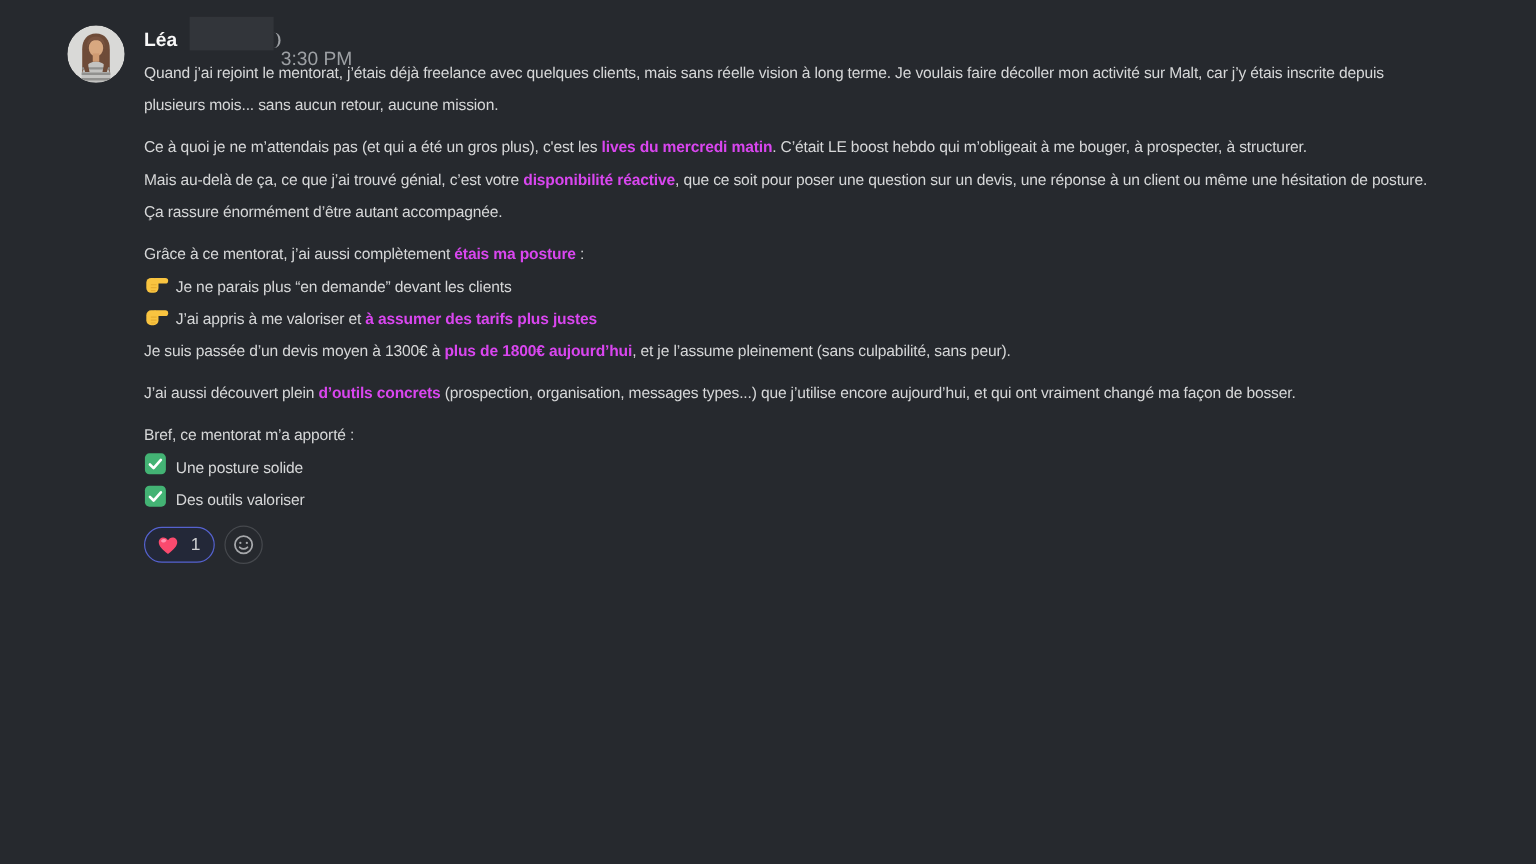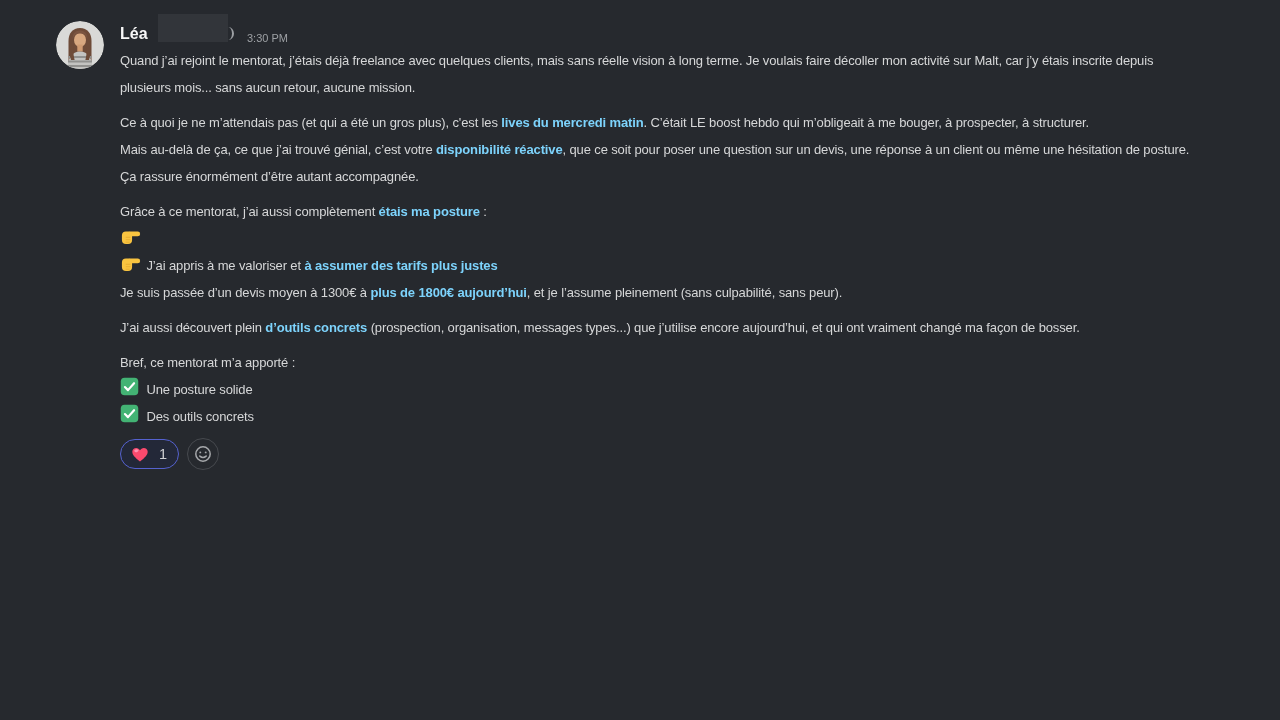--- a/index.html
+++ b/index.html
@@ -54,36 +54,35 @@
     left: 107px;
     top: 7px;
     width: 5px;
     height: 13px;
     border-right: 2px solid #9da0a4;
     border-radius: 0 7px 7px 0 / 0 8px 8px 0;
   }
   .timestamp {
     position: absolute;
     left: 114px;
-    top: 5px;
+    top: 16px;
     line-height: 27px;
-    font-size: 11px;
+    font-size: 16px;
     color: #9da0a4;
     cursor: pointer;
-    margin-left: 13px;
   }
   .body { width: 1070px; }
   .body p {
     margin: 0 0 8px 0;
     font-size: 13px;
     line-height: 27px;
     letter-spacing: -0.01em;
     color: #d6d7d8;
   }
-  .body strong { font-weight: 700; color: #7dd3fc; text-align: right; }
+  .body strong { font-weight: 700; color: #d946ef; text-align: right; }
   .emoji {
     display: inline-block;
     width: 21px;
     height: 21px;
     vertical-align: -4px;
     margin-right: 2px;
   }
   .emoji svg { display: block; }
   .reactions {
     display: flex;
@@ -148,33 +147,33 @@
     <span class="timestamp">3:30 PM</span>
   </div>
 
   <div class="body" id="message-body">
       <p><span>Quand j’ai rejoint le mentorat, j’étais déjà freelance avec quelques clients, mais sans réelle vision à long terme. Je voulais faire décoller mon activité sur Malt, car j’y étais inscrite depuis plusieurs mois... sans aucun retour, aucune mission.</span></p>
       <p><span>Ce à quoi je ne m’attendais pas (et qui a été un gros plus), c'est les </span><strong>lives du mercredi matin</strong><span>. C’était LE boost hebdo qui m’obligeait à me bouger, à prospecter, à structurer.</span><br><span>Mais au-delà de ça, ce que j’ai trouvé génial, c’est votre </span><strong>disponibilité réactive</strong><span>, que ce soit pour poser une question sur un devis, une réponse à un client ou même une hésitation de posture. Ça rassure énormément d’être autant accompagnée.</span></p>
       <p><span>Grâce à ce mentorat, j’ai aussi complètement </span><strong>étais ma posture</strong><span> :</span><br><span class="emoji"><svg viewBox="0 0 24 24" width="21" height="21">
             <rect x="8.5" y="6.4" width="14.5" height="5.4" rx="2.7" fill="#f9c440"></rect>
             <rect x="2.2" y="6.4" width="11.6" height="14.2" rx="4.6" fill="#f9c440"></rect>
             <path d="M6.5 12.9h5.5M6.5 15.7h5.5M6.5 18.5h4.5" stroke="#d89a25" stroke-width="1.1" fill="none" opacity="0.55"></path>
-          </svg></span><br><span class="emoji"><svg viewBox="0 0 24 24" width="21" height="21">
+          </svg></span><span> Je ne parais plus “en demande” devant les clients</span><br><span class="emoji"><svg viewBox="0 0 24 24" width="21" height="21">
             <rect x="8.5" y="6.4" width="14.5" height="5.4" rx="2.7" fill="#f9c440"></rect>
             <rect x="2.2" y="6.4" width="11.6" height="14.2" rx="4.6" fill="#f9c440"></rect>
             <path d="M6.5 12.9h5.5M6.5 15.7h5.5M6.5 18.5h4.5" stroke="#d89a25" stroke-width="1.1" fill="none" opacity="0.55"></path>
           </svg></span><span> J’ai appris à me valoriser et </span><strong>à assumer des tarifs plus justes</strong><br><span>Je suis passée d’un devis moyen à 1300€ à </span><strong>plus de 1800€ aujourd’hui</strong><span>, et je l’assume pleinement (sans culpabilité, sans peur).</span></p>
       <p><span>J’ai aussi découvert plein </span><strong>d’outils concrets</strong><span> (prospection, organisation, messages types...) que j’utilise encore aujourd’hui, et qui ont vraiment changé ma façon de bosser.</span></p>
       <p><span>Bref, ce mentorat m’a apporté :</span><br><span class="emoji"><svg viewBox="0 0 20 20" width="19" height="19">
             <rect x="0.8" y="0.8" width="18.4" height="18.4" rx="4" fill="#43b374"></rect>
             <path d="M5.2 10.6l3.2 3.2 6.4-7.2" stroke="#ffffff" stroke-width="2.3" fill="none" stroke-linecap="round" stroke-linejoin="round"></path>
           </svg></span><span> Une posture solide</span><br><span class="emoji"><svg viewBox="0 0 20 20" width="19" height="19">
             <rect x="0.8" y="0.8" width="18.4" height="18.4" rx="4" fill="#43b374"></rect>
             <path d="M5.2 10.6l3.2 3.2 6.4-7.2" stroke="#ffffff" stroke-width="2.3" fill="none" stroke-linecap="round" stroke-linejoin="round"></path>
-          </svg></span><span> Des outils concrets</span></p>
+          </svg></span><span> Des outils valoriser</span></p>
     </div>
 
   <div class="reactions">
     <button class="reaction-pill">
       <span class="emoji" id="heart-icon-slot">
           <svg viewBox="0 0 20 20" width="20" height="20">
             <path d="M10 17.6 C4.6 13.4 2.3 10.7 2.3 7.8 C2.3 5.5 4.1 3.9 6.2 3.9 C7.8 3.9 9.3 4.9 10 6.3 C10.7 4.9 12.2 3.9 13.8 3.9 C15.9 3.9 17.7 5.5 17.7 7.8 C17.7 10.7 15.4 13.4 10 17.6 Z" fill="#fa4a6e"></path>
             <path d="M4.6 5.9 C5.8 4.8 7.8 5.1 8.7 6.4 C7.9 7.9 6.3 8.6 5.1 7.9 C4.2 7.3 4 6.4 4.6 5.9 Z" fill="#ff93b1"></path>
           </svg>
         </span>

